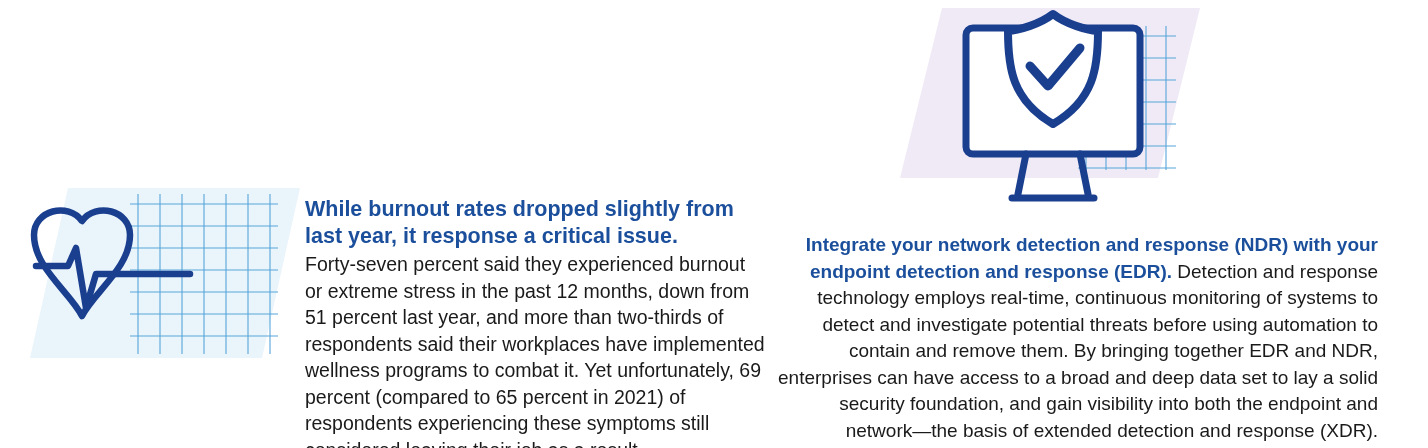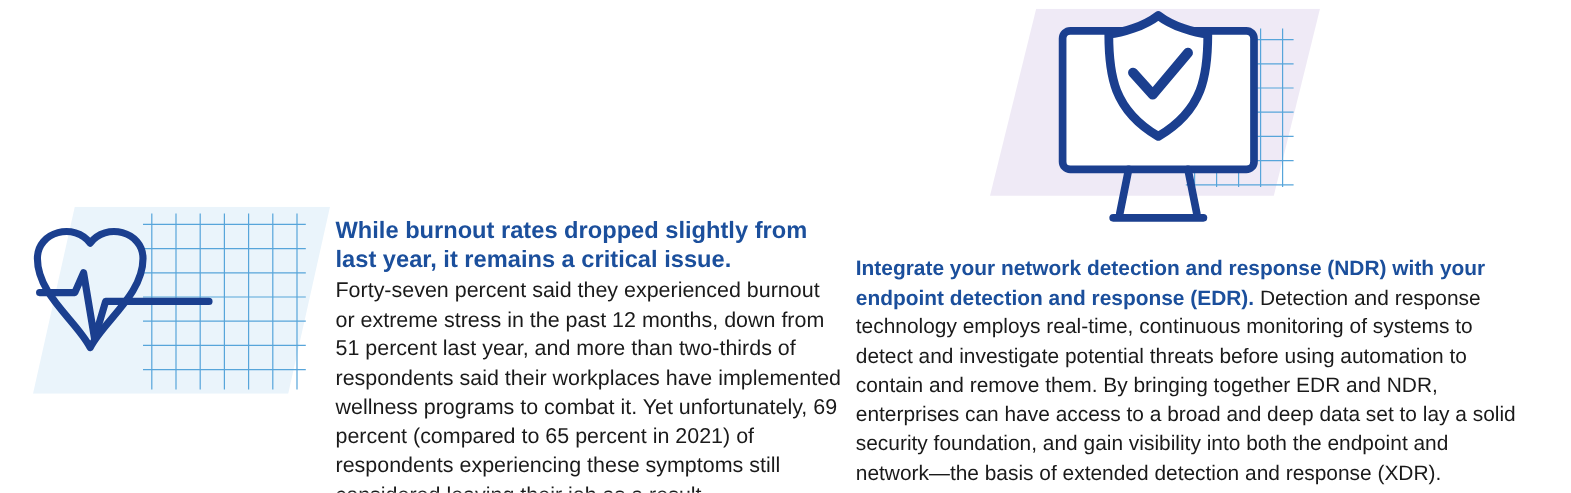--- a/index.html
+++ b/index.html
@@ -73,20 +73,21 @@
     line-height: 26.5px;
     margin: 0;
   }
   .lead {
     color: #1b4f9c;
     font-weight: bold;
   }
   .body-text.right {
     font-size: 19px;
     line-height: 26.5px;
+    text-align: right;
   }
 
   svg { display: block; }
 </style>
 </head>
 <body>
 
 <div id="left-panel">
 
   <div id="left-graphic">
@@ -116,21 +117,21 @@
                C 38 14, 4 22, 4 47
                C 4 80, 40 104, 52 128
                C 64 104, 100 80, 100 47 Z" fill="none" stroke="#1b3f8f" stroke-width="6.5" stroke-linejoin="round"></path>
 
       <polyline points="6,78 28,78 38,78 46,60 56,120 66,86 80,86 160,86" fill="none" stroke="#1b3f8f" stroke-width="6.5" stroke-linecap="round" stroke-linejoin="round"></polyline>
 
     </svg>
   </div>
 
   <div id="left-text">
-    <p class="heading">While burnout rates dropped slightly from last year, it remains a critical issue.</p>
+    <p class="heading">While burnout rates dropped slightly from last year, it response a critical issue.</p>
     <p class="body-text">Forty-seven percent said they experienced burnout or extreme stress in the past 12 months, down from 51 percent last year, and more than two-thirds of respondents said their workplaces have implemented wellness programs to combat it. Yet unfortunately, 69 percent (compared to 65 percent in 2021) of respondents experiencing these symptoms still considered leaving their job as a result.</p>
   </div>
 
 </div>
 
 <div id="right-panel">
 
   <div id="right-graphic">
     <svg width="310" height="215" viewBox="0 0 310 215" xmlns="http://www.w3.org/2000/svg">
 

